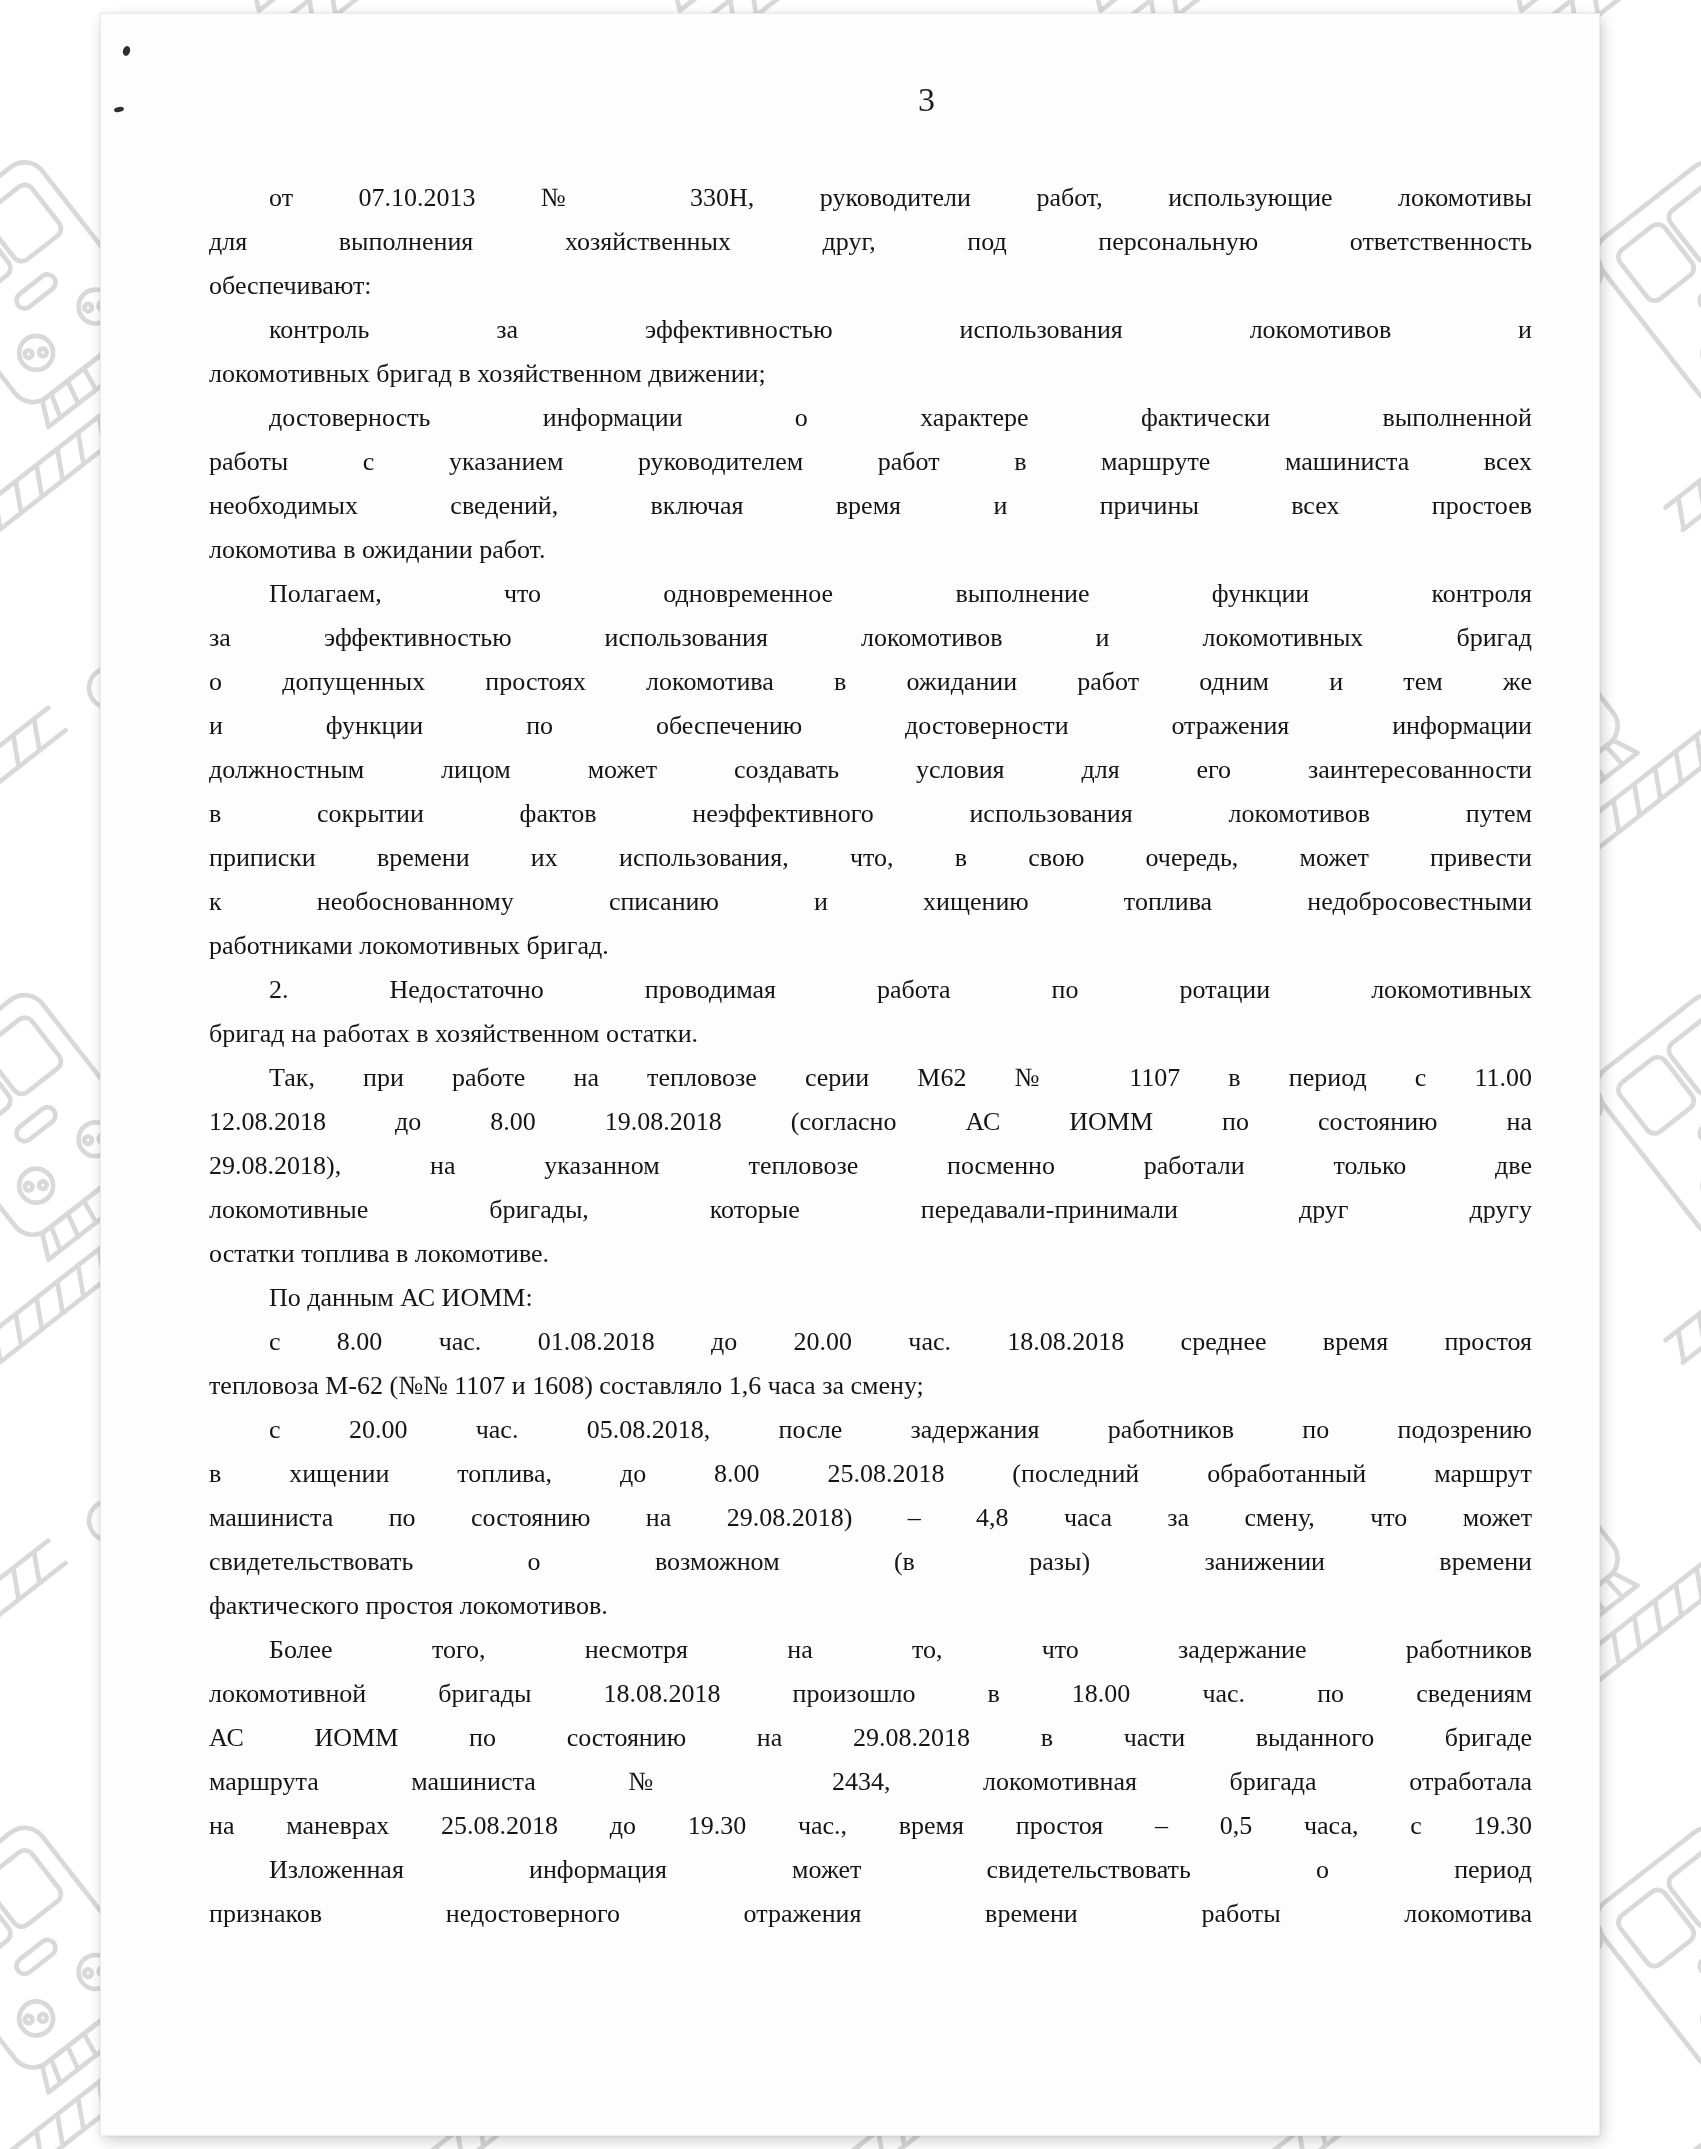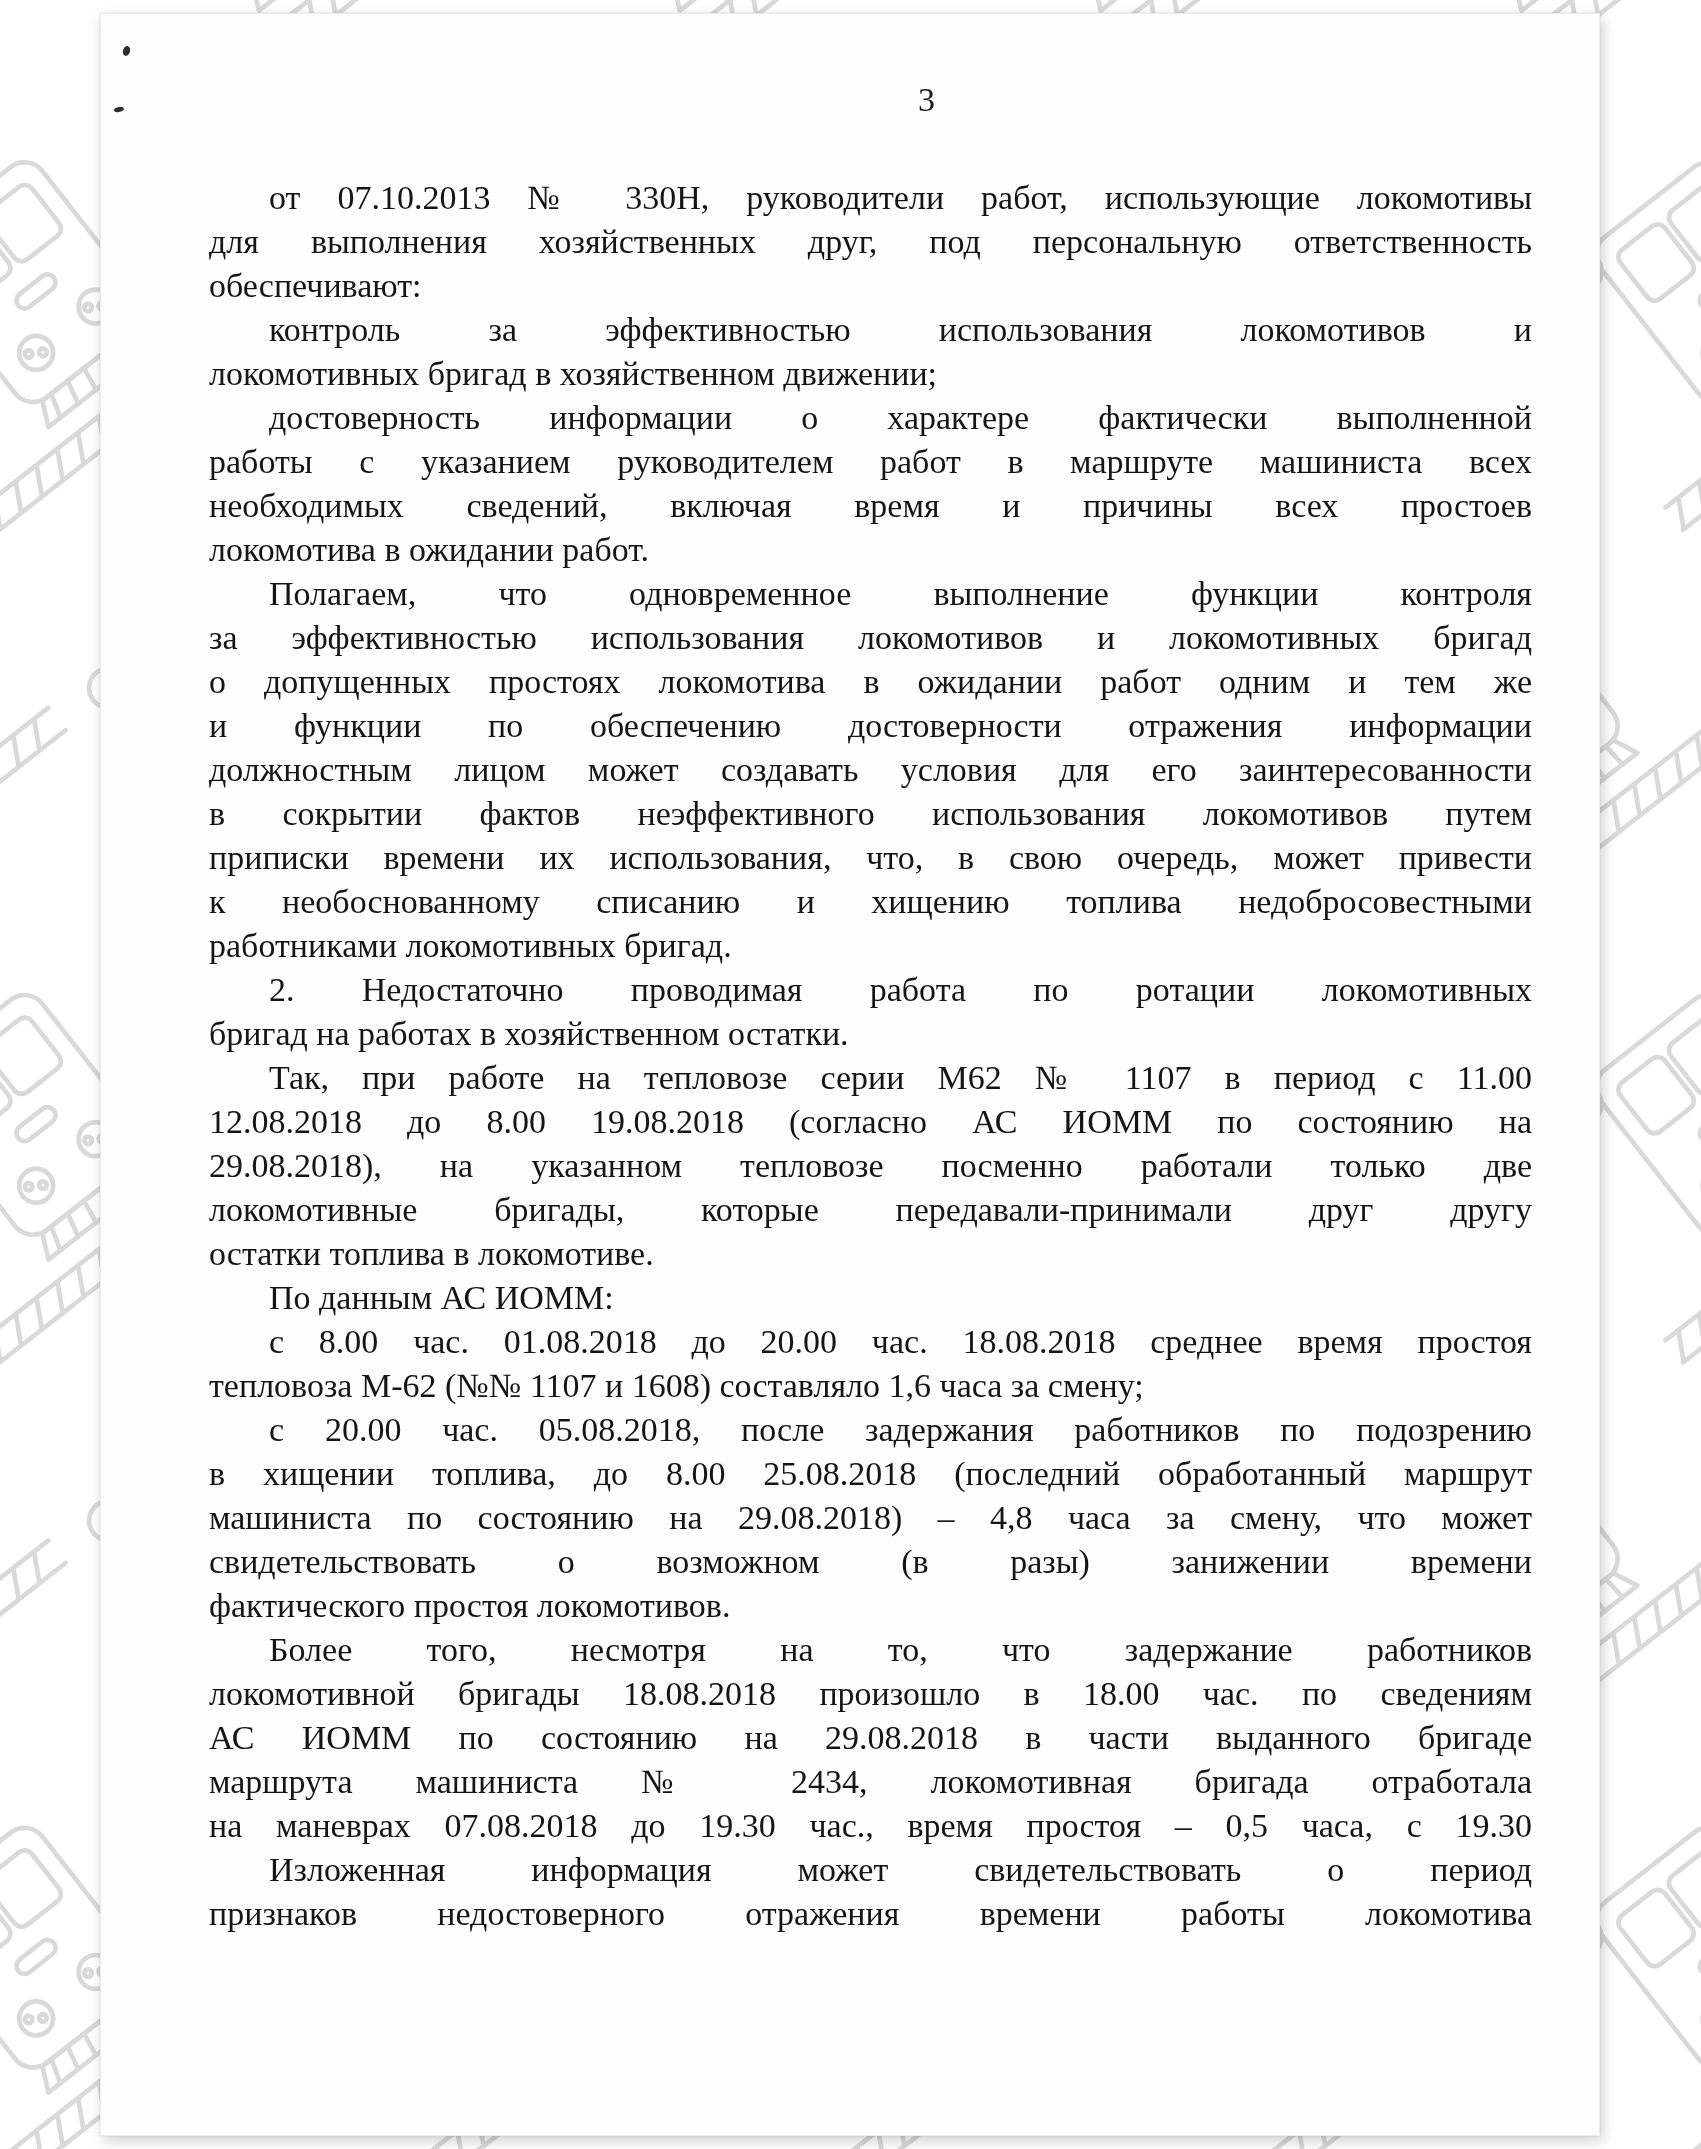--- a/index.html
+++ b/index.html
@@ -15,21 +15,21 @@
     border:0.9px solid #ececec;
     box-shadow: 2.7px 4.5px 14.3px rgba(0,0,0,0.20), 0 0 2.7px rgba(0,0,0,0.08);
   }
   .content { position:absolute; left:108px; top:0; width:1323px; }
   .page-number {
     margin-top:68px; text-align:center; font-size:34px; line-height:36px;
     color:#1a1a1a; transform:translateX(56px);
   }
   .doc { margin-top:58px; }
   .line {
-    font-size:34px; line-height:44px; height:44px; overflow:hidden;
+    font-size:26px; line-height:44px; height:44px; overflow:hidden;
     color:#151515; text-align:justify; text-align-last:justify;
   }
   .line.no-j { text-align-last:left; }
   .line.indent { text-indent:60px; }
   .para.gap { }
   .speck { position:absolute; background:#2e2e2e; border-radius:50%; }
   .speck.s1 { left:21.5px; top:32px; width:7.2px; height:9.9px; transform:rotate(18deg); }
   .speck.s2 { left:13.4px; top:93px; width:9.9px; height:5.4px; transform:rotate(-12deg); }
 </style>
 </head>
@@ -209,21 +209,21 @@
             <div class="line">в хищении топлива, до 8.00 25.08.2018 (последний обработанный маршрут</div>
             <div class="line">машиниста по состоянию на 29.08.2018) – 4,8 часа за смену, что может</div>
             <div class="line">свидетельствовать о возможном (в разы) занижении времени</div>
             <div class="line no-j">фактического простоя локомотивов.</div>
           </div>
           <div class="para">
             <div class="line indent">Более того, несмотря на то, что задержание работников</div>
             <div class="line">локомотивной бригады 18.08.2018 произошло в 18.00 час. по сведениям</div>
             <div class="line">АС ИОММ по состоянию на 29.08.2018 в части выданного бригаде</div>
             <div class="line">маршрута машиниста № 2434, локомотивная бригада отработала</div>
-            <div class="line">на маневрах 07.08.2018 до 19.30 час., время простоя –  0,5 часа, с 19.30</div>
+            <div class="line">на маневрах 25.08.2018 до 19.30 час., время простоя –  0,5 часа, с 19.30</div>
           </div>
           <div class="para">
             <div class="line indent">Изложенная информация может свидетельствовать о период</div>
             <div class="line">признаков недостоверного отражения времени работы локомотива</div>
           </div>
         </div>
     </div>
   </div>
 
 </div>

